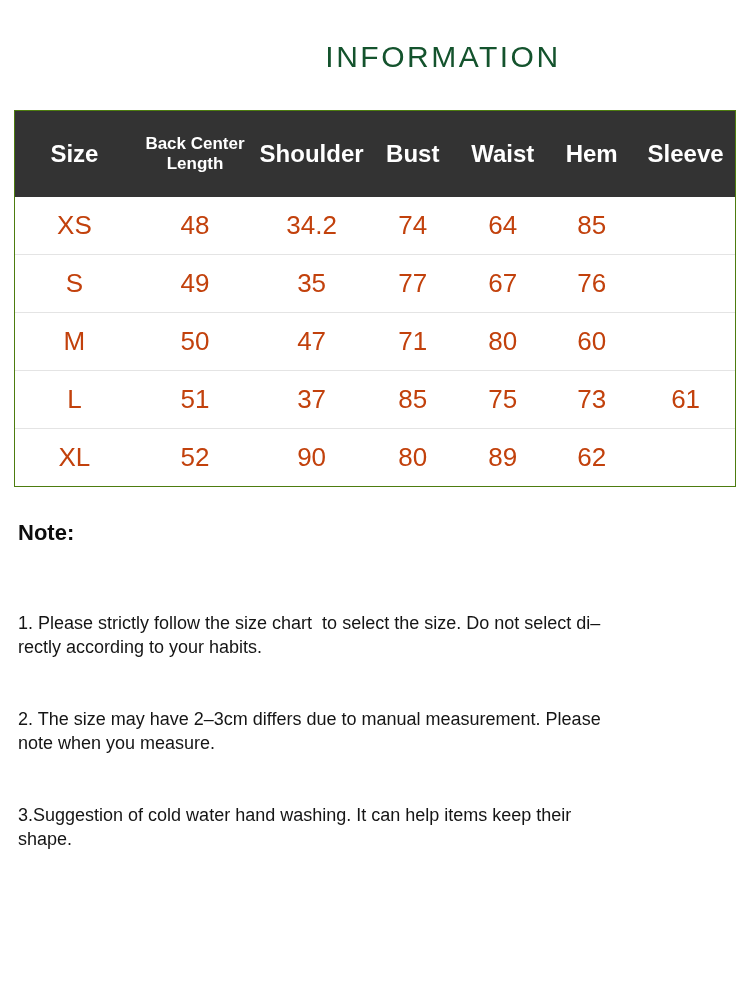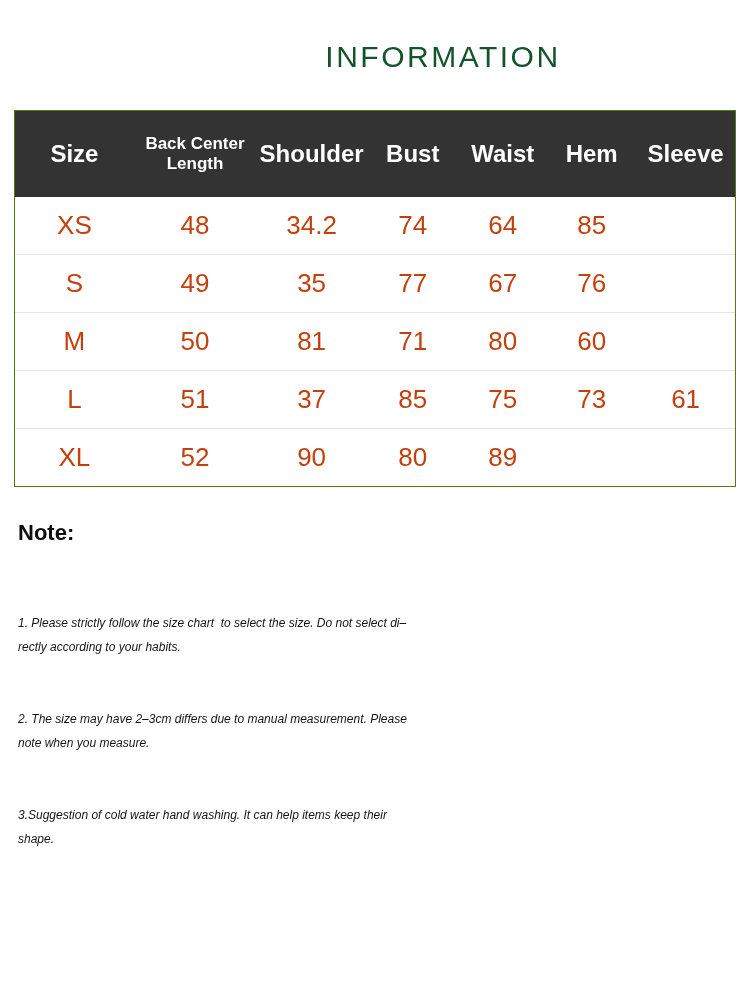--- a/index.html
+++ b/index.html
@@ -63,25 +63,24 @@
   
   .note-heading {
     margin: 32px 0 0 18px;
     font-size: 22px;
     font-weight: 600;
     color: #0d0d0d;
     line-height: 28px;
   }
   .note-body {
     margin: 16px 18px 0 18px;
-    font-size: 12px;
+    font-size: 18px;
     line-height: 24px;
     color: #151515;
     white-space: pre-wrap;
-    font-style: italic;
   }
   .note-item { margin: 0; }
 </style>
 </head>
 <body>
 
 <div class="info-title">INFORMATION</div>
 
 <div class="size-table">
   <div class="t-row t-head">
@@ -108,21 +107,21 @@
     <div class="cell">49</div>
     <div class="cell">35</div>
     <div class="cell">77</div>
     <div class="cell">67</div>
     <div class="cell">76</div>
   </div>
 
   <div class="t-row t-body">
     <div class="cell">M</div>
     <div class="cell">50</div>
-    <div class="cell">81</div>
+    <div class="cell">47</div>
     <div class="cell">71</div>
     <div class="cell">80</div>
     <div class="cell">60</div>
   </div>
 
   <div class="t-row t-body">
     <div class="cell">L</div>
     <div class="cell">51</div>
     <div class="cell">37</div>
     <div class="cell">85</div>
@@ -130,20 +129,21 @@
     <div class="cell">73</div>
     <div class="cell">61</div>
   </div>
 
   <div class="t-row t-body">
     <div class="cell">XL</div>
     <div class="cell">52</div>
     <div class="cell">90</div>
     <div class="cell">80</div>
     <div class="cell">89</div>
+    <div class="cell">62</div>
   </div>
 </div>
 
 <div class="note-heading">Note:</div>
 
 <div class="note-body">
   <p class="note-item">1. Please strictly follow the size chart  to select the size. Do not select di–
 rectly according to your habits.</p>
   <p class="note-item">2. The size may have 2–3cm differs due to manual measurement. Please
 note when you measure.</p>

